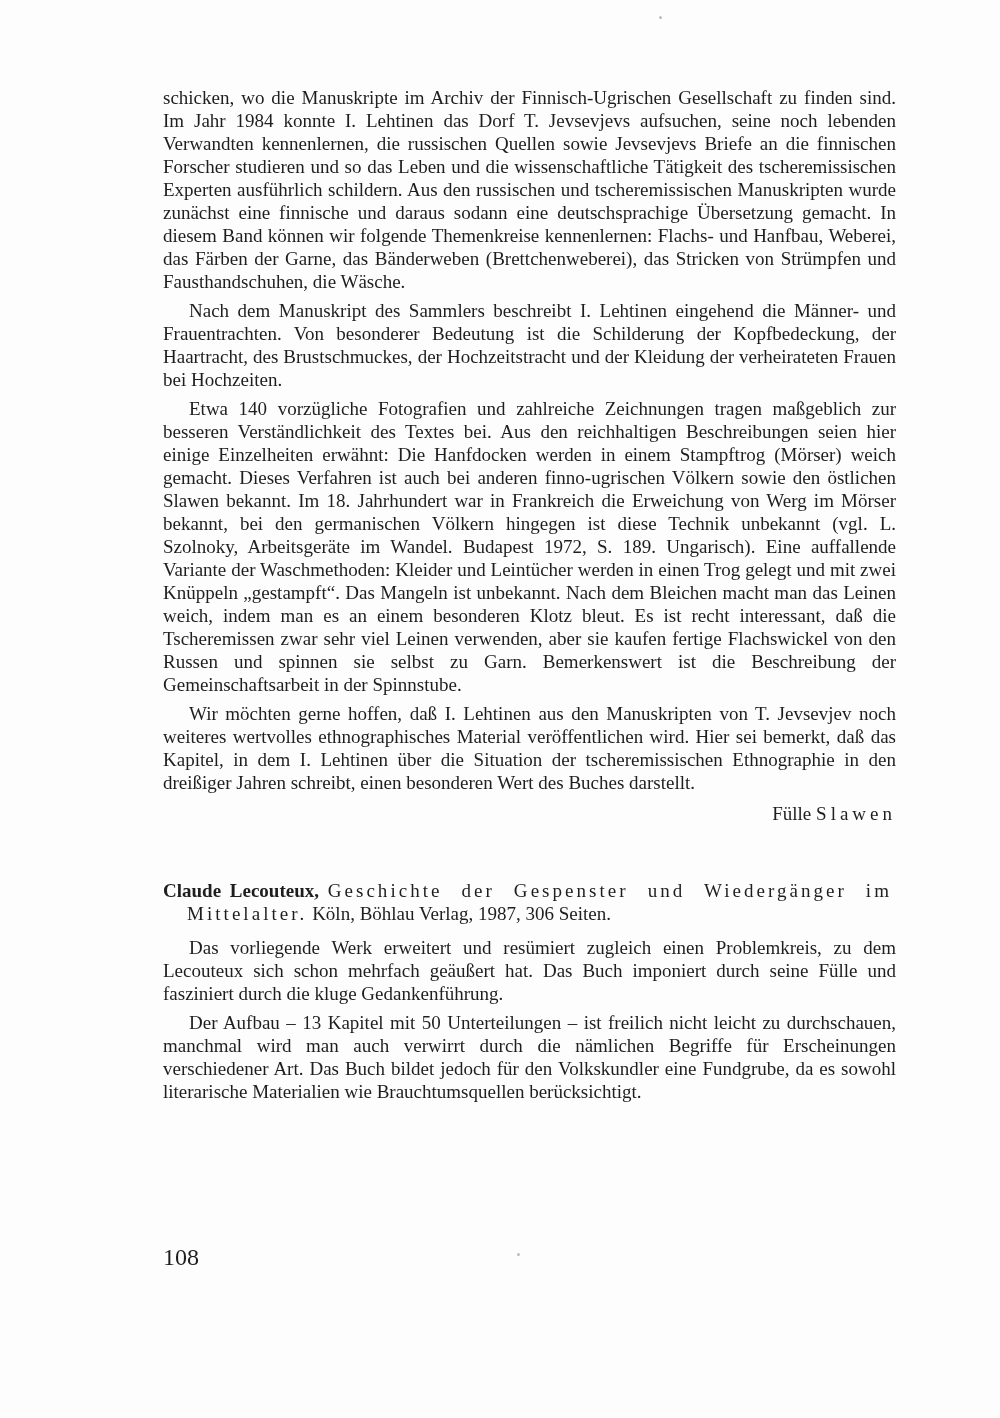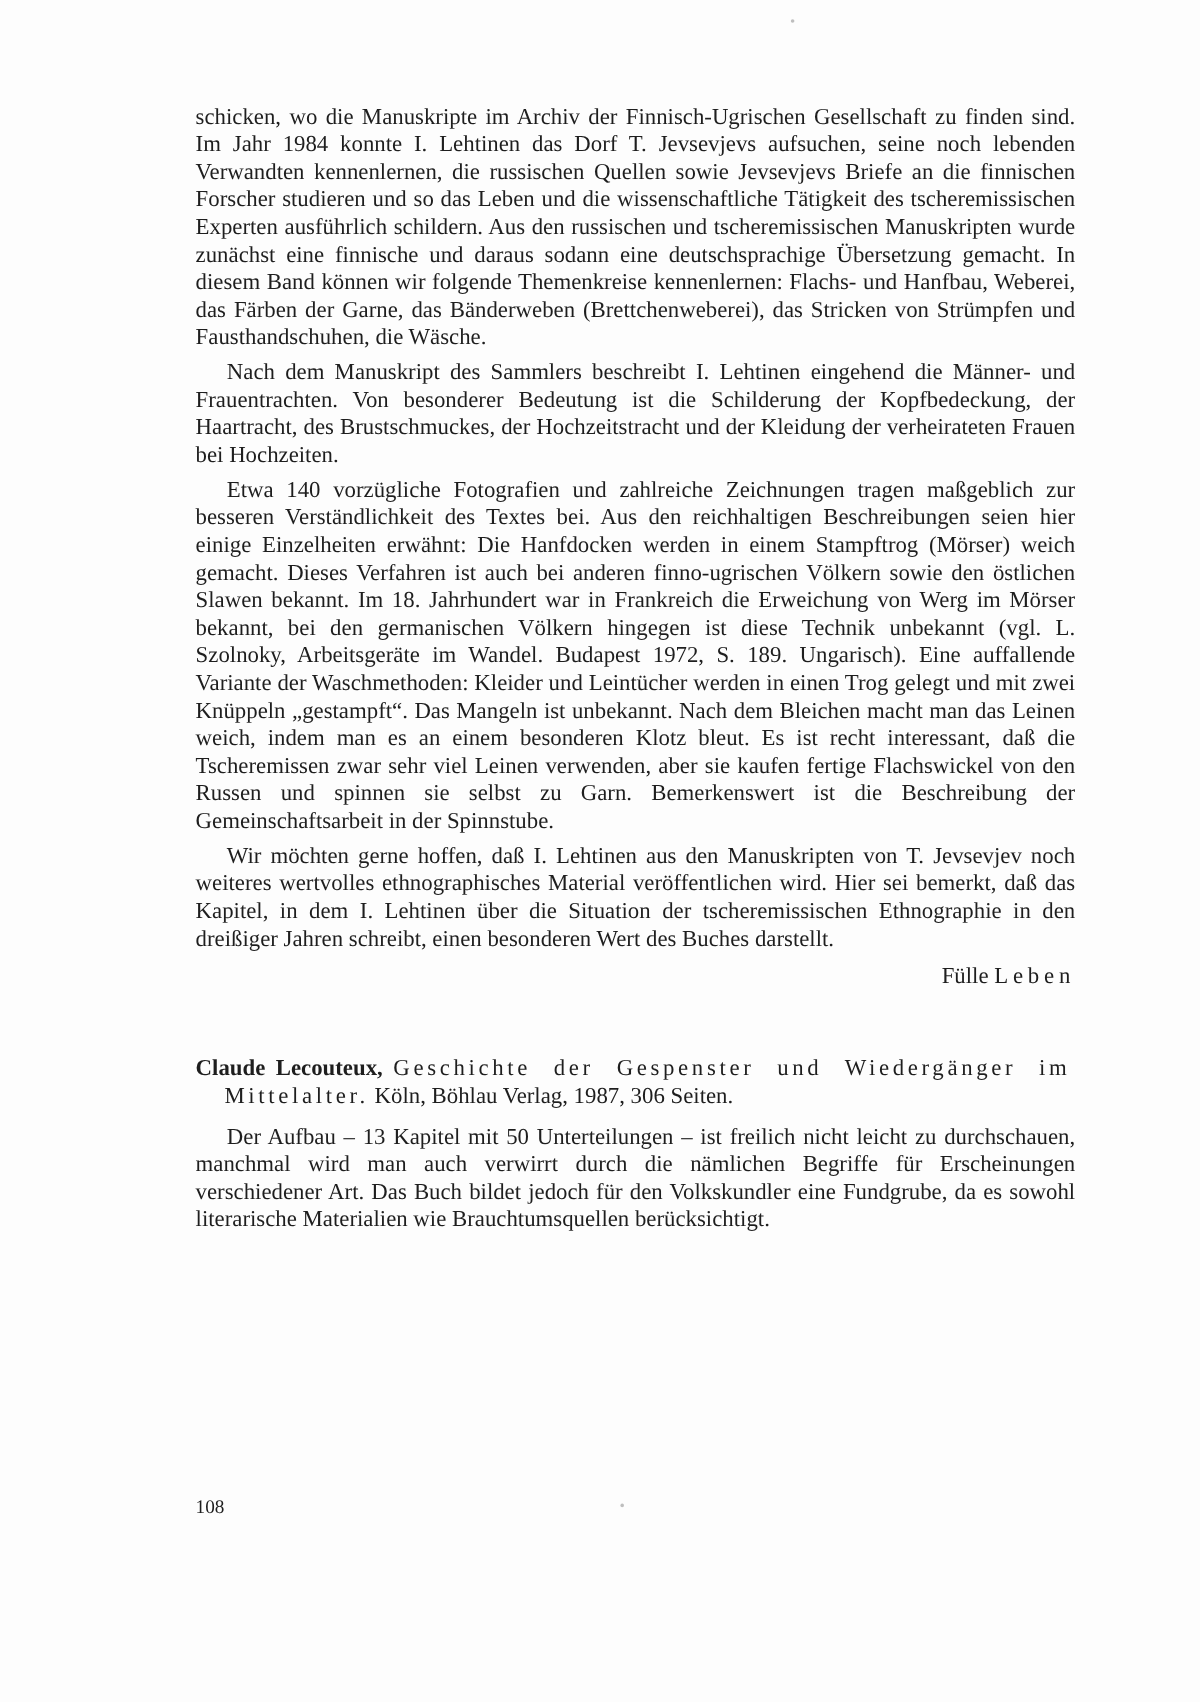--- a/index.html
+++ b/index.html
@@ -53,21 +53,21 @@
     font-weight: bold;
   }
   .gesperrt {
     letter-spacing: 0.16em;
     word-spacing: 0.38em;
   }
   .page-number {
     position: absolute;
     left: 163px;
     top: 1245px;
-    font-size: 16px;
+    font-size: 24px;
     line-height: 24px;
   }
   .speck {
     position: absolute;
     border-radius: 50%;
     background: #8a8a8a;
     opacity: 0.55;
   }
   .speck-top { left: 659px; top: 16px; width: 3px; height: 3px; }
   .speck-bottom { left: 517px; top: 1253px; width: 3px; height: 3px; }
@@ -81,26 +81,27 @@
 
   <div class="text-column">
 
     <section>
       <p class="para first">schicken, wo die Manuskripte im Archiv der Finnisch-Ugrischen Gesellschaft zu finden sind. Im Jahr 1984 konnte I. Lehtinen das Dorf T. Jevsevjevs aufsuchen, seine noch lebenden Verwandten kennenlernen, die russischen Quellen sowie Jevsevjevs Briefe an die finnischen Forscher studieren und so das Leben und die wissenschaftliche Tätigkeit des tscheremissischen Experten ausführlich schildern. Aus den russischen und tscheremissischen Manuskripten wurde zunächst eine finnische und daraus sodann eine deutschsprachige Übersetzung gemacht. In diesem Band können wir folgende Themenkreise kennenlernen: Flachs- und Hanfbau, Weberei, das Färben der Garne, das Bänderweben (Brettchenweberei), das Stricken von Strümpfen und Fausthandschuhen, die Wäsche.</p>
       <p class="para">Nach dem Manuskript des Sammlers beschreibt I. Lehtinen eingehend die Männer- und Frauentrachten. Von besonderer Bedeutung ist die Schilderung der Kopfbedeckung, der Haartracht, des Brustschmuckes, der Hochzeitstracht und der Kleidung der verheirateten Frauen bei Hochzeiten.</p>
       <p class="para">Etwa 140 vorzügliche Fotografien und zahlreiche Zeichnungen tragen maßgeblich zur besseren Verständlichkeit des Textes bei. Aus den reichhaltigen Beschreibungen seien hier einige Einzelheiten erwähnt: Die Hanfdocken werden in einem Stampftrog (Mörser) weich gemacht. Dieses Verfahren ist auch bei anderen finno-ugrischen Völkern sowie den östlichen Slawen bekannt. Im 18. Jahrhundert war in Frankreich die Erweichung von Werg im Mörser bekannt, bei den germanischen Völkern hingegen ist diese Technik unbekannt (vgl. L. Szolnoky, Arbeitsgeräte im Wandel. Budapest 1972, S. 189. Ungarisch). Eine auffallende Variante der Waschmethoden: Kleider und Leintücher werden in einen Trog gelegt und mit zwei Knüppeln „gestampft“. Das Mangeln ist unbekannt. Nach dem Bleichen macht man das Leinen weich, indem man es an einem besonderen Klotz bleut. Es ist recht interessant, daß die Tscheremissen zwar sehr viel Leinen verwenden, aber sie kaufen fertige Flachswickel von den Russen und spinnen sie selbst zu Garn. Bemerkenswert ist die Beschreibung der Gemeinschaftsarbeit in der Spinnstube.</p>
       <p class="para">Wir möchten gerne hoffen, daß I. Lehtinen aus den Manuskripten von T. Jevsevjev noch weiteres wertvolles ethnographisches Material veröffentlichen wird. Hier sei bemerkt, daß das Kapitel, in dem I. Lehtinen über die Situation der tscheremissischen Ethnographie in den dreißiger Jahren schreibt, einen besonderen Wert des Buches darstellt.</p>
       <div class="signature">
         <span>Fülle</span>
-        <span class="sperr-name">Leben</span>
+        <span class="sperr-name">Slawen</span>
       </div>
     </section>
 
     <section class="review2">
       <p class="review-heading"><span class="book-author">Claude Lecouteux,</span> <span class="gesperrt">Geschichte der Gespenster und Wiedergänger im Mittelalter.</span> <span>Köln, Böhlau Verlag, 1987, 306 Seiten.</span></p>
+      <p class="para">Das vorliegende Werk erweitert und resümiert zugleich einen Problemkreis, zu dem Lecouteux sich schon mehrfach geäußert hat. Das Buch imponiert durch seine Fülle und fasziniert durch die kluge Gedankenführung.</p>
       <p class="para">Der Aufbau – 13 Kapitel mit 50 Unterteilungen – ist freilich nicht leicht zu durchschauen, manchmal wird man auch verwirrt durch die nämlichen Begriffe für Erscheinungen verschiedener Art. Das Buch bildet jedoch für den Volkskundler eine Fundgrube, da es sowohl literarische Materialien wie Brauchtumsquellen berücksichtigt.</p>
     </section>
 
   </div>
 
   <div class="speck speck-bottom"></div>
 
   <div class="page-number">108</div>
 
 </div>

